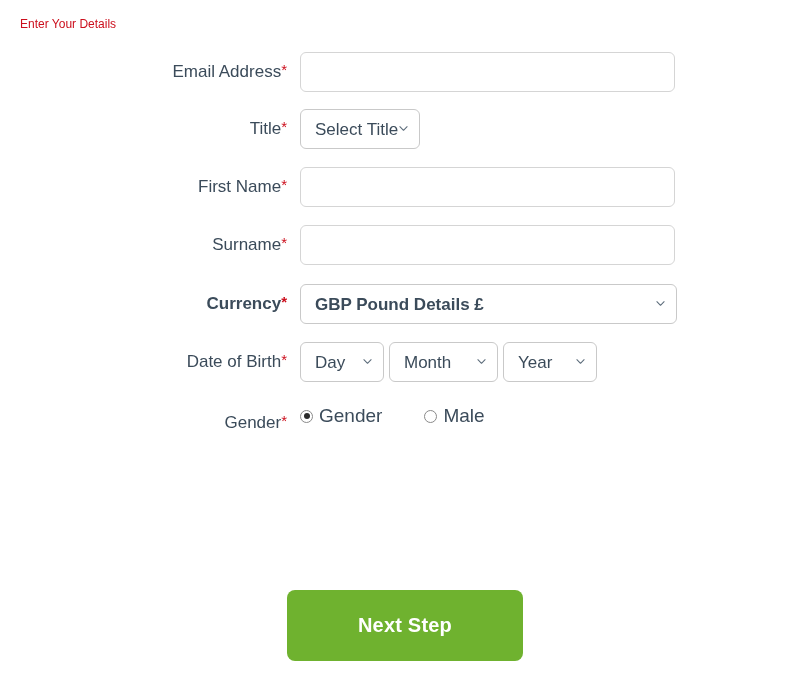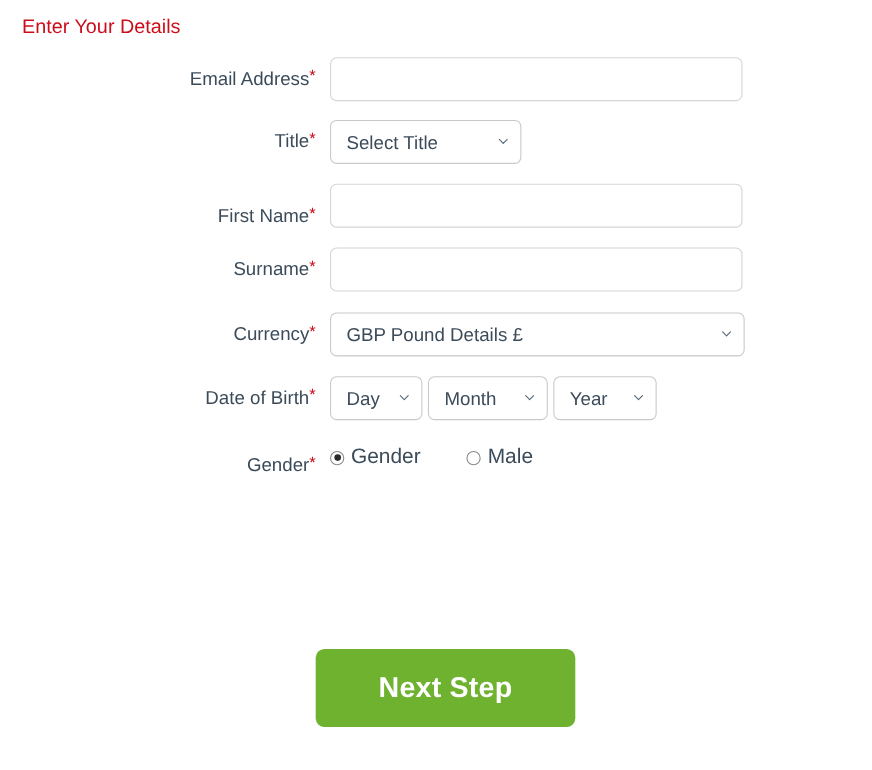--- a/index.html
+++ b/index.html
@@ -18,21 +18,21 @@
     font-family: "Liberation Sans", sans-serif;
     color: #3b4b5a;
     position: relative;
   }
 
   
   .section-heading {
     position: absolute;
     left: 20px;
     top: 13px;
-    font-size: 18px;
+    font-size: 12px;
     line-height: 22px;
     color: #cc0e1c;
     font-weight: 400;
     white-space: nowrap;
   }
 
   
   .form {
     position: absolute;
     left: 0;
@@ -114,21 +114,21 @@
     position: absolute;
     right: 11px;
     top: 50%;
     width: 9px;
     height: 9px;
     margin-top: -5px;
     pointer-events: none;
   }
   .select-box .chev svg { display: block; }
 
-  .sel-title    { width: 174px; }
+  .sel-title    { width: 120px; }
   .sel-currency { width: 377px; }
   .sel-day      { width: 84px;  }
   .sel-month    { width: 109px;  }
   .sel-year     { width: 94px;  }
 
   .dob-group { display: flex; align-items: center; gap: 5px; }
 
   
   .radio-group {
     display: flex;
@@ -176,32 +176,32 @@
   }
   .next-button {
     display: block;
     width: 236px;
     height: 71px;
     border: none;
     border-radius: 8px;
     background: #6fb22f;
     color: #ffffff;
     font-family: "Liberation Sans", sans-serif;
-    font-size: 26px;
+    font-size: 20px;
     font-weight: bold;
     letter-spacing: 0.2px;
     cursor: pointer;
   }
 
   
   .row-email    { margin-bottom: 17px; }
   .row-title    { margin-bottom: 18px; }
-  .row-first    { margin-bottom: 18px; align-items: flex-end; }
+  .row-first    { margin-bottom: 18px; }
   .row-surname  { margin-bottom: 19px; }
-  .row-currency { margin-bottom: 18px; }
+  .row-currency { margin-bottom: 18px; font-weight: bold; }
   .row-dob      { margin-bottom: 21px; }
   .row-gender   { margin-bottom: 0; }
 </style>
 </head>
 <body>
 
 <div class="section-heading">Enter Your Details</div>
 
 <div class="form">
 

